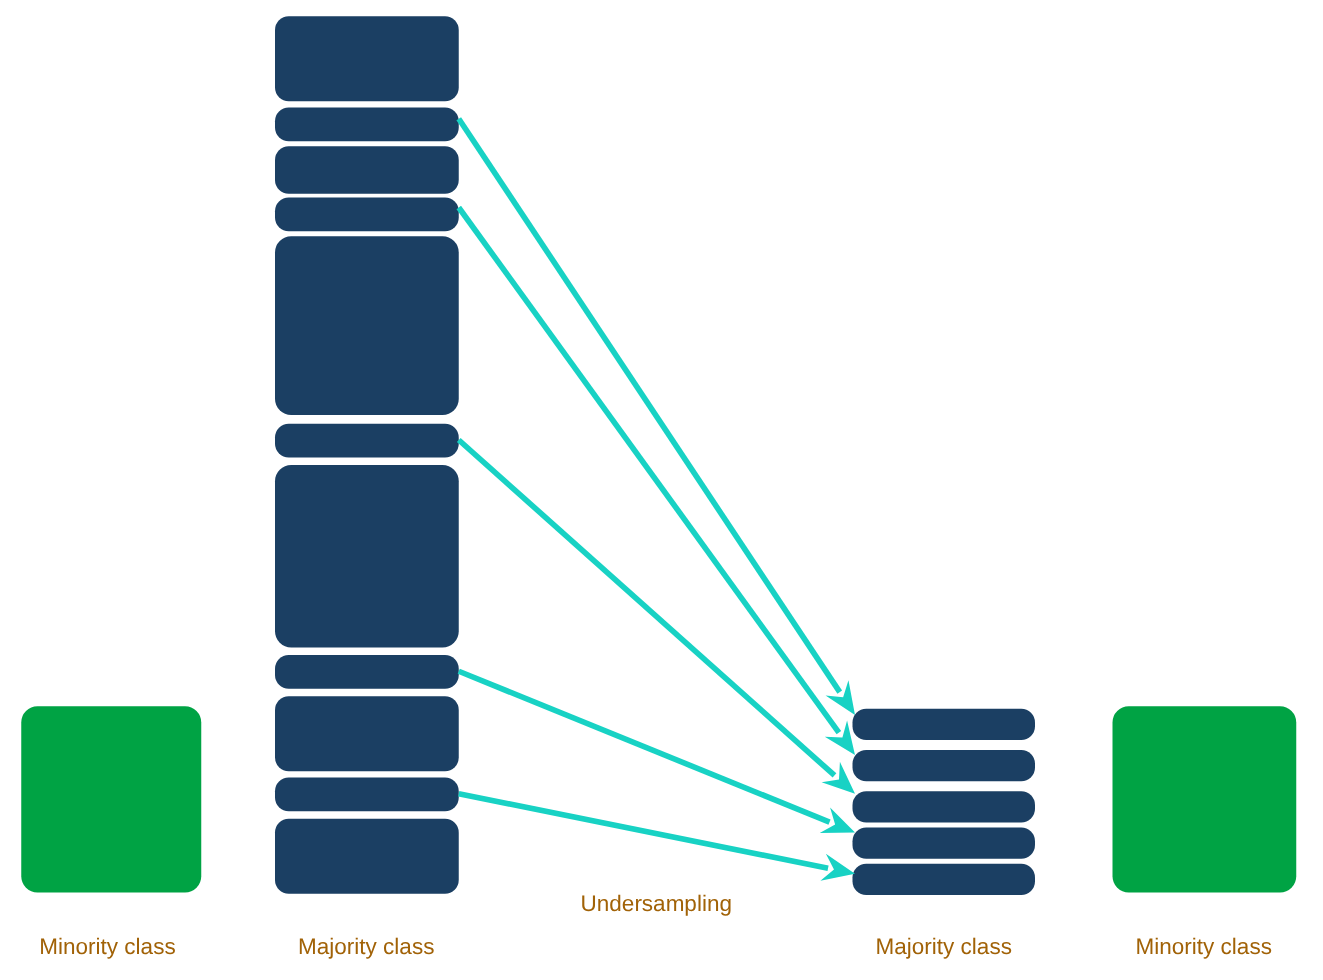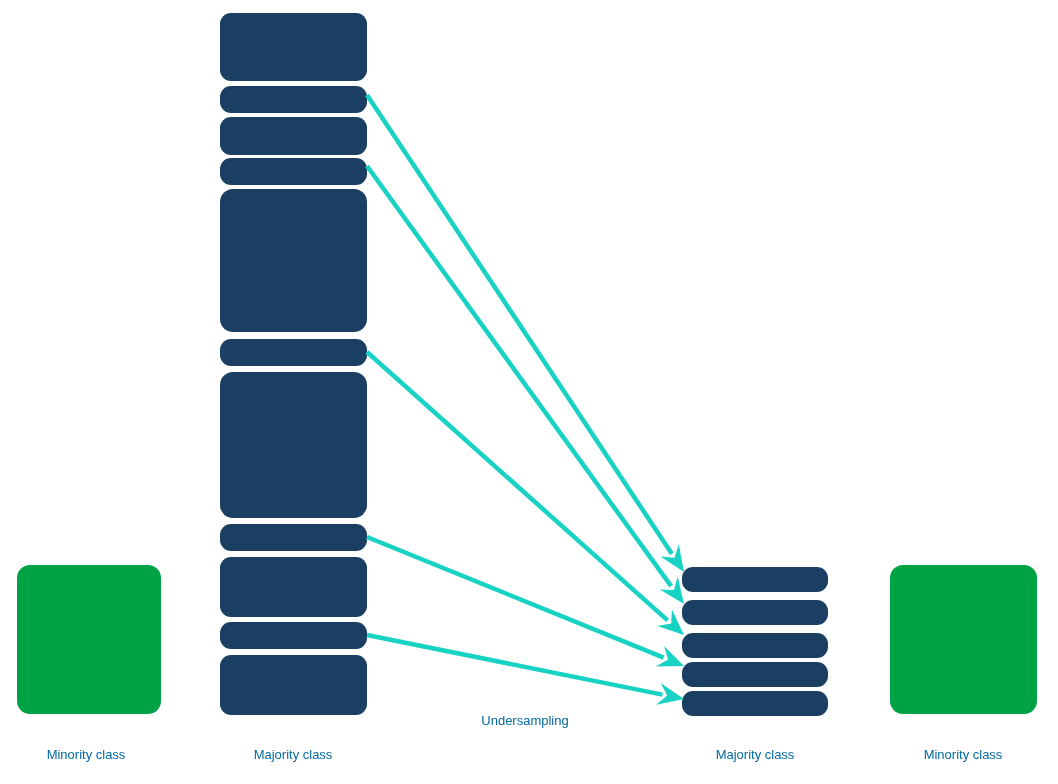--- a/index.html
+++ b/index.html
@@ -17,22 +17,22 @@
   }
   .block {
     position: absolute;
     box-sizing: border-box;
   }
   .blk-majority { background: #1B3F63; }
   .blk-minority { background: #00A344; }
 
   .label {
     position: absolute;
-    color: #0369a1;
-    font-size: 13px;
+    color: #a16207;
+    font-size: 18px;
     font-family: "Liberation Sans", sans-serif;
     white-space: nowrap;
     line-height: 1;
   }
   .label.center { transform: translateX(-50%); }
 
   #arrow-layer {
     position: absolute;
     left: 0; top: 0;
     width: 1058px;

